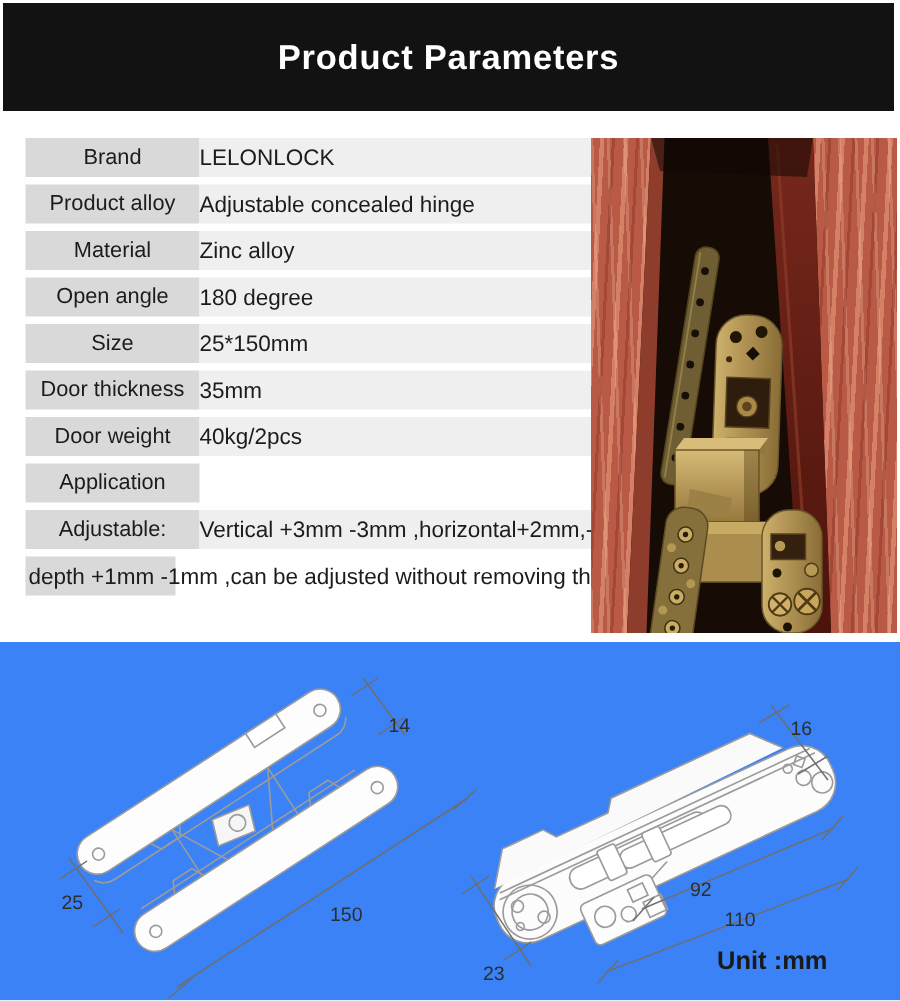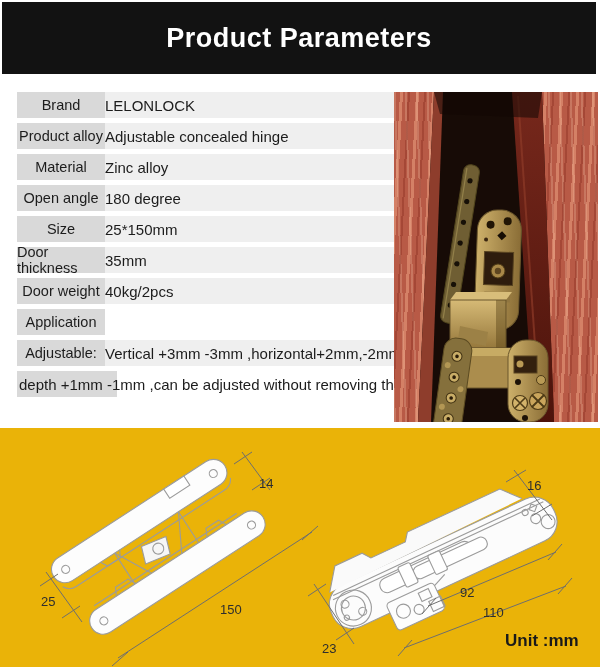--- a/index.html
+++ b/index.html
@@ -1,42 +1,42 @@
 <!DOCTYPE html>
 <html><head>
 <meta charset="utf-8">
 <style>
   html,body{margin:0;padding:0;background:#ffffff;}
   .page{position:relative;width:600px;height:667px;background:#ffffff;overflow:hidden;
         font-family:"Liberation Sans",sans-serif;}
   
   .header{position:absolute;left:2px;top:2px;width:594px;height:72px;background:#121212;
           display:flex;align-items:center;justify-content:center;}
-  .header-title{color:#ffffff;font-size:27px;font-weight:bold;letter-spacing:.5px;}
+  .header-title{color:#ffffff;font-size:23px;font-weight:bold;letter-spacing:.5px;}
   
   .spec-table{position:absolute;left:17px;top:92px;width:377px;}
   .spec-row{display:flex;height:26px;margin-bottom:5px;}
-  .spec-label{width:88px;background:#d9d9d9;display:flex;align-items:center;justify-content:center;
+  .spec-label{width:116px;background:#d9d9d9;display:flex;align-items:center;justify-content:center;
               font-size:14.5px;color:#1c1c1c;flex-shrink:0;}
   .spec-value{flex:1;background:#efefef;display:flex;align-items:center;
               font-size:15px;color:#1c1c1c;white-space:nowrap;}
   .spec-cont{position:relative;height:26px;}
   .spec-cont .band{position:absolute;left:0;top:0;width:100px;height:26px;background:#d9d9d9;}
   .spec-cont .cont-text{position:absolute;left:2px;top:0;height:26px;display:flex;align-items:center;
               font-size:15px;color:#1c1c1c;white-space:nowrap;}
   
   .photo{position:absolute;left:394px;top:92px;width:204px;height:330px;z-index:5;
          background-color:#b85a46;
          background-image:
            repeating-linear-gradient(93deg, rgba(255,186,150,0) 0 6px, rgba(255,186,150,.40) 6px 9px,
              rgba(0,0,0,0) 9px 14px, rgba(124,32,20,.32) 14px 16px),
            repeating-linear-gradient(88deg, rgba(255,220,190,.22) 0 2px, rgba(0,0,0,0) 2px 11px);}
   .photo svg{position:absolute;left:0;top:0;}
   
-  .diagrams{position:absolute;left:0;top:428px;width:600px;height:239px;background:#eab308;}
+  .diagrams{position:absolute;left:0;top:428px;width:600px;height:239px;background:#3b82f6;}
   .diagrams svg{position:absolute;left:0;top:0;}
   .dim{position:absolute;font-size:13px;color:#2e2e2e;z-index:3;}
   .unit{position:absolute;font-size:17px;font-weight:bold;color:#1a1a1a;z-index:3;}
 </style>
 </head>
 <body>
 
 <div class="page">
 
   <div class="header">
@@ -259,16 +259,16 @@
       </g>
     </svg>
 
     <span class="dim" style="left:259px;top:48px;">14</span>
     <span class="dim" style="left:41px;top:166px;">25</span>
     <span class="dim" style="left:220px;top:174px;">150</span>
     <span class="dim" style="left:527px;top:50px;">16</span>
     <span class="dim" style="left:460px;top:157px;">92</span>
     <span class="dim" style="left:483px;top:177px;">110</span>
     <span class="dim" style="left:322px;top:213px;">23</span>
-    <span class="unit" style="left:505px;top:203px;">Unit :mm</span>
+    <span class="unit" style="left:478px;top:203px;">Unit :mm</span>
   </div>
 
 </div>
 
 </body></html>

